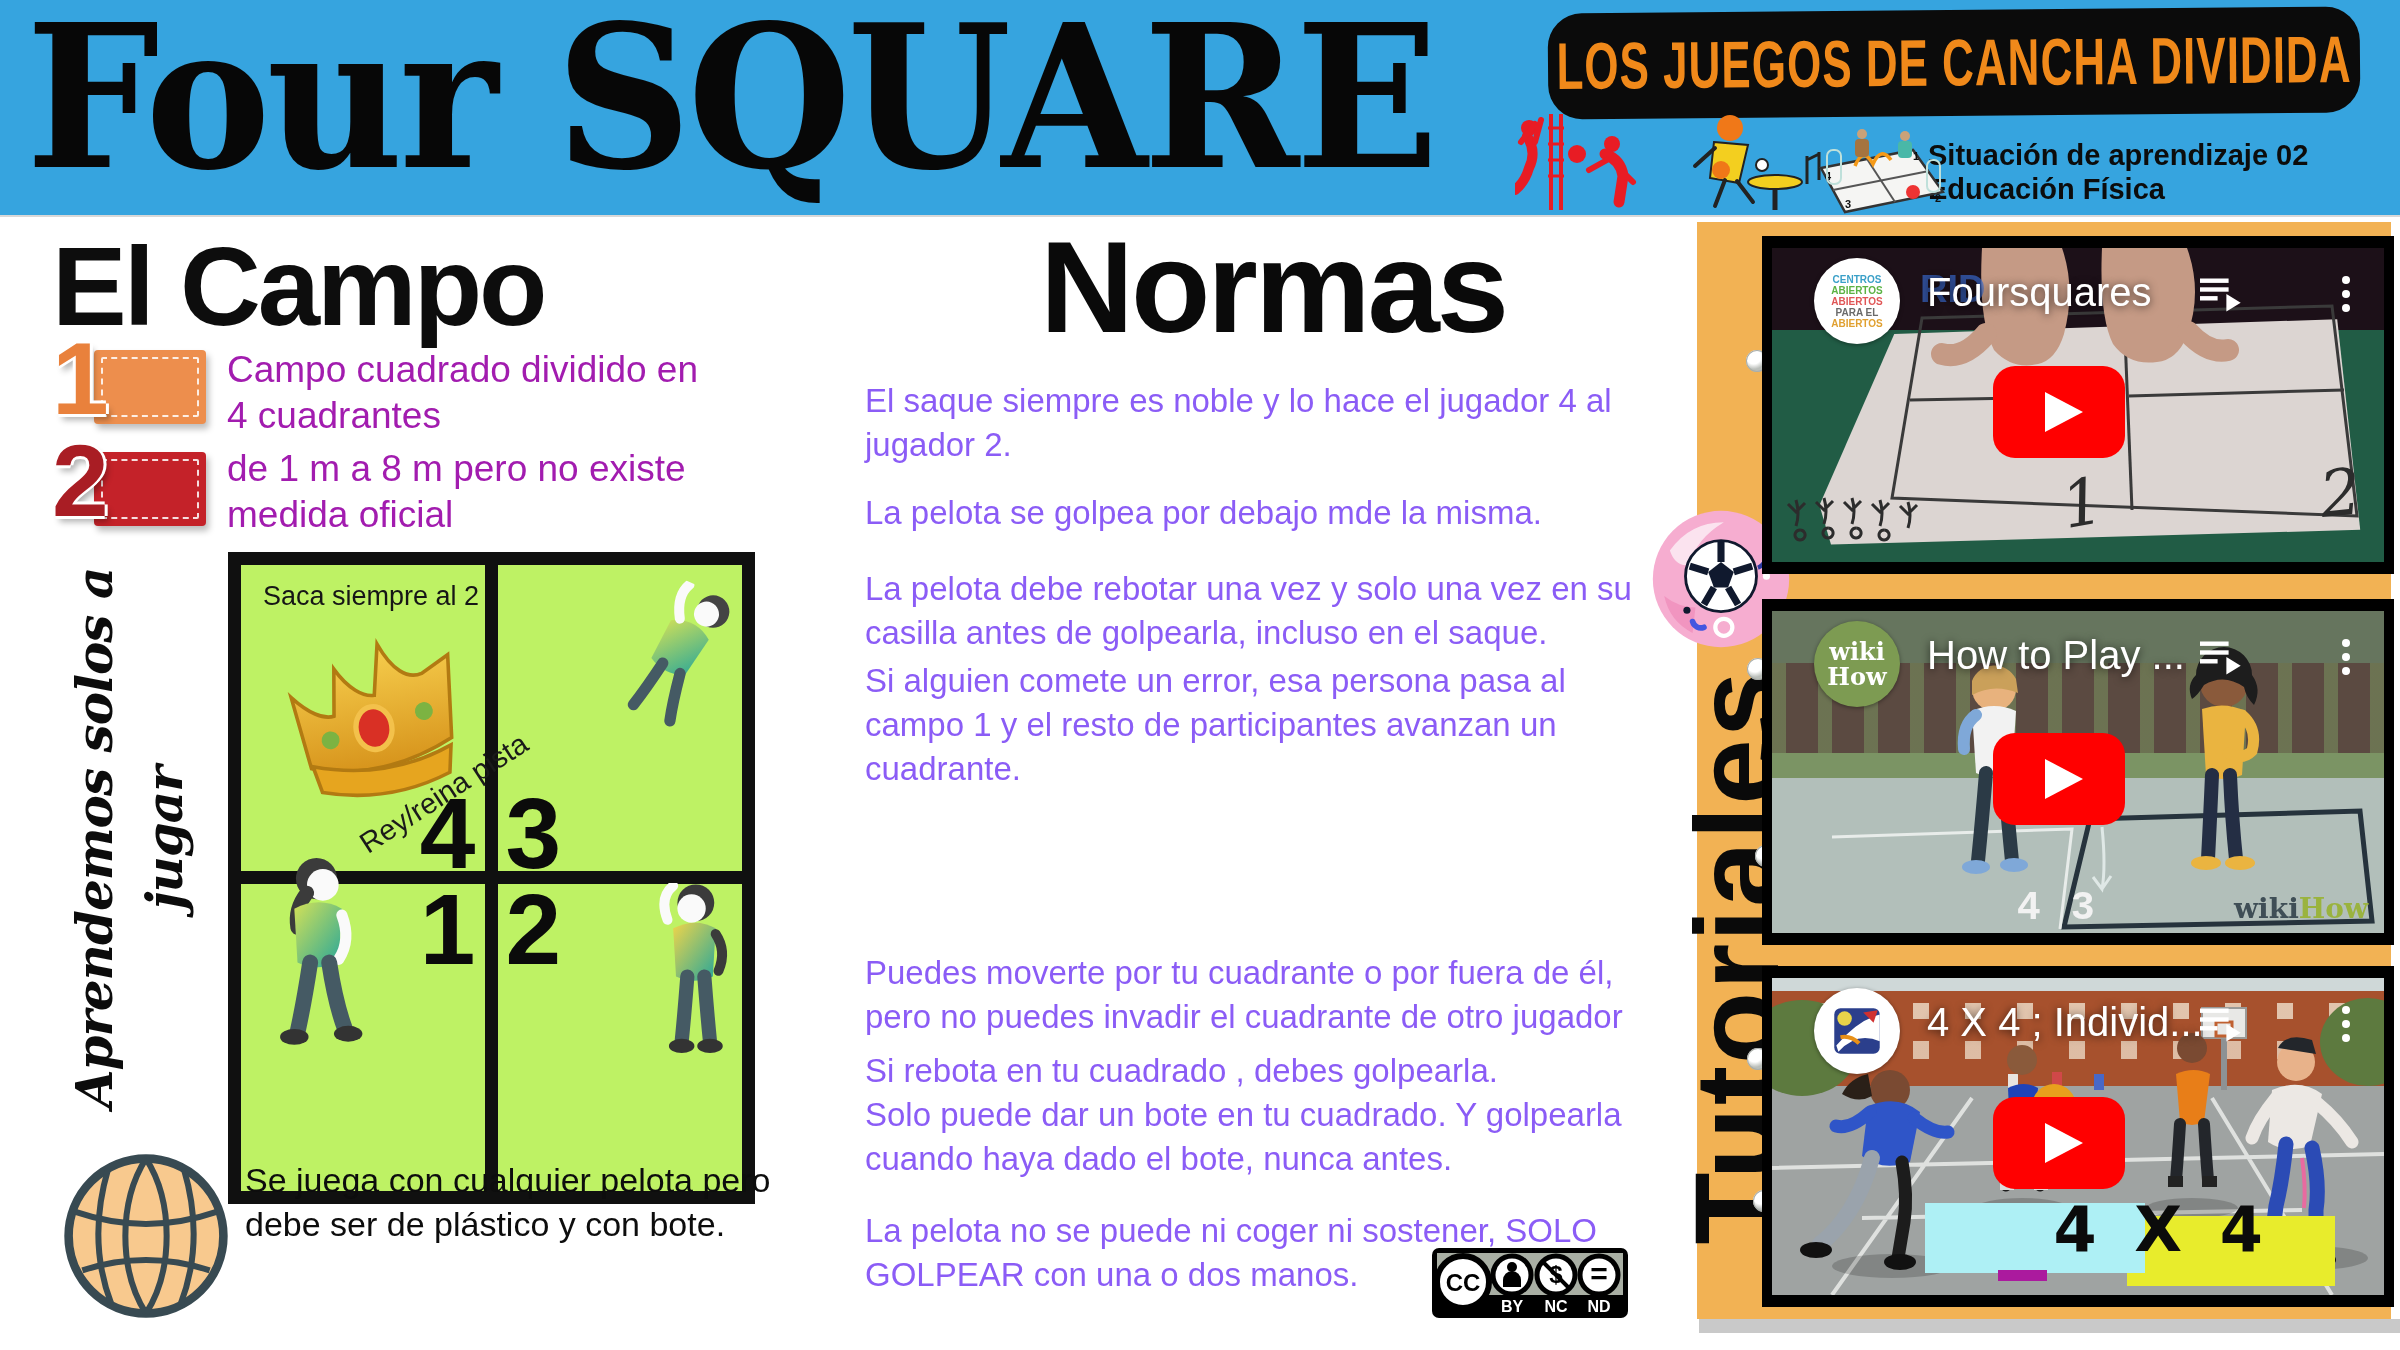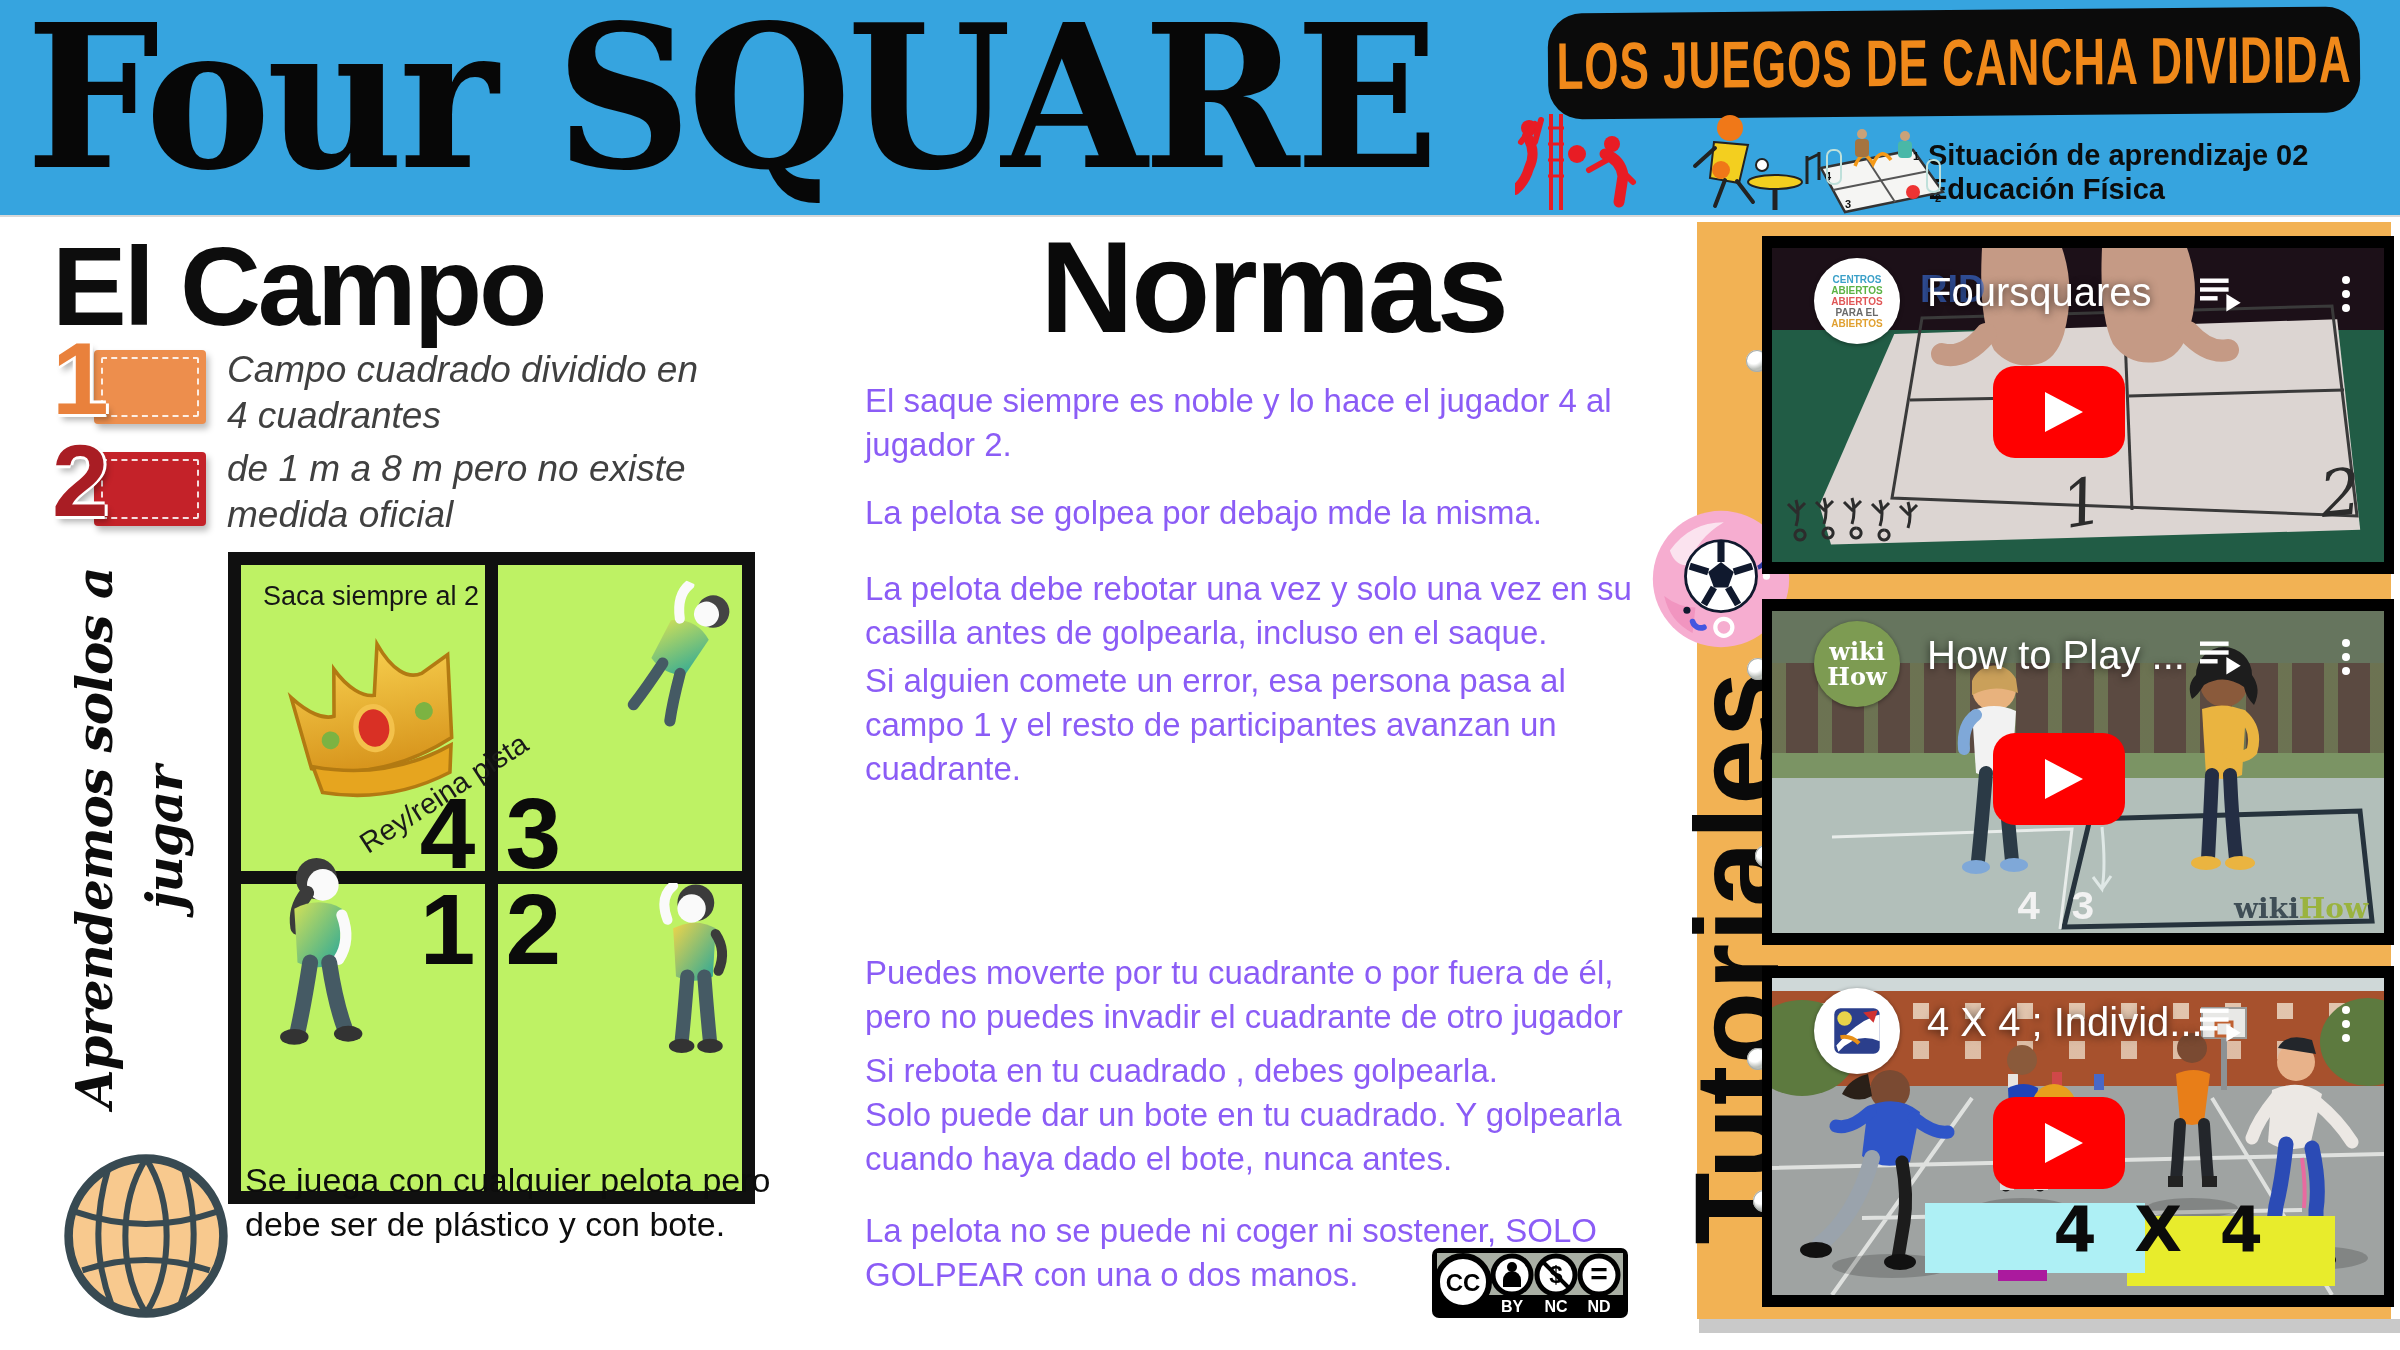--- a/index.html
+++ b/index.html
@@ -19,21 +19,21 @@
   .banner-subtitle{left:1928px;top:138px;width:440px;font-size:29px;font-weight:bold;color:#0c0c0c;line-height:34px;}
 
   
   .campo-heading{left:52px;top:222px;font-size:112px;font-weight:bold;letter-spacing:-3px;color:#0d0d0d;}
   .ribbon{width:170px;height:100px;}
   .ribbon .flag{position:absolute;left:42px;top:12px;width:112px;height:74px;border-radius:4px;
       box-shadow:3px 5px 6px rgba(0,0,0,.25);}
   .ribbon .flag i{position:absolute;inset:7px;border:2px dashed rgba(255,255,255,.85);border-radius:2px;display:block;}
   .ribbon .num{position:absolute;left:0;top:-14px;font-size:102px;font-weight:800;line-height:110px;
       text-shadow:-3px 0 0 #fff,3px 0 0 #fff,0 -3px 0 #fff,0 3px 0 #fff,4px 6px 6px rgba(0,0,0,.3);}
-  .bullet-text{font-size:37px;line-height:46px;white-space:pre-line;color:#404040;font-style:italic;}
+  .bullet-text{font-size:37px;line-height:46px;white-space:pre-line;color:#a21caf;}
 
   .court{left:228px;top:552px;width:527px;height:652px;border:13px solid #101010;background:#bef264;box-sizing:border-box;}
   .court .vline{position:absolute;left:calc(50% - 7px);top:0;width:13px;height:100%;background:#101010;}
   .court .hline{position:absolute;top:calc(50% - 7px);left:0;height:13px;width:100%;background:#101010;}
   .qnum{position:absolute;font-size:100px;font-weight:800;line-height:90px;color:#0b0b0b;}
   .serve-note{position:absolute;left:22px;top:16px;font-size:27px;color:#161616;}
   .crown-caption{position:absolute;left:88px;top:212px;width:230px;text-align:center;font-size:29px;
       color:#1a1a1a;transform:rotate(-33deg);}
 
   .vertical-script{left:-205px;top:803px;width:600px;height:70px;transform:rotate(-90deg);

